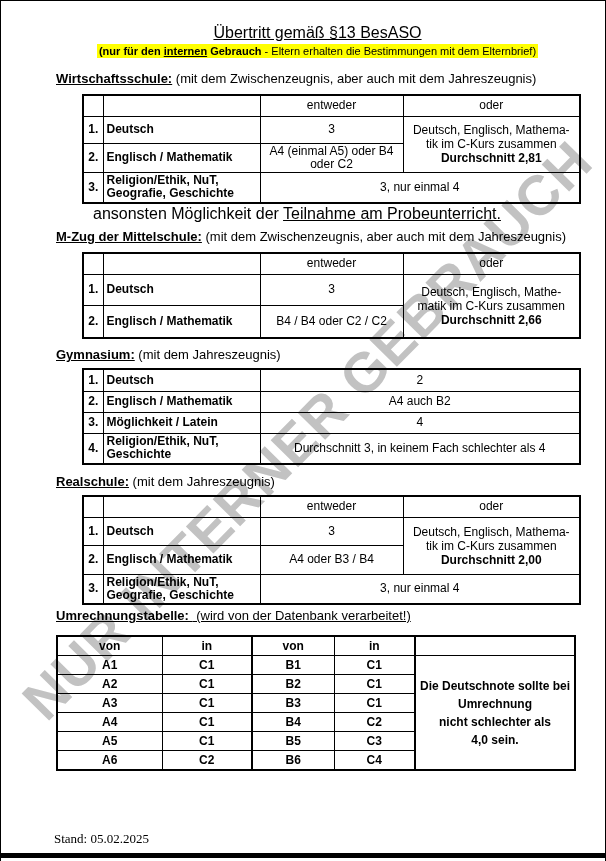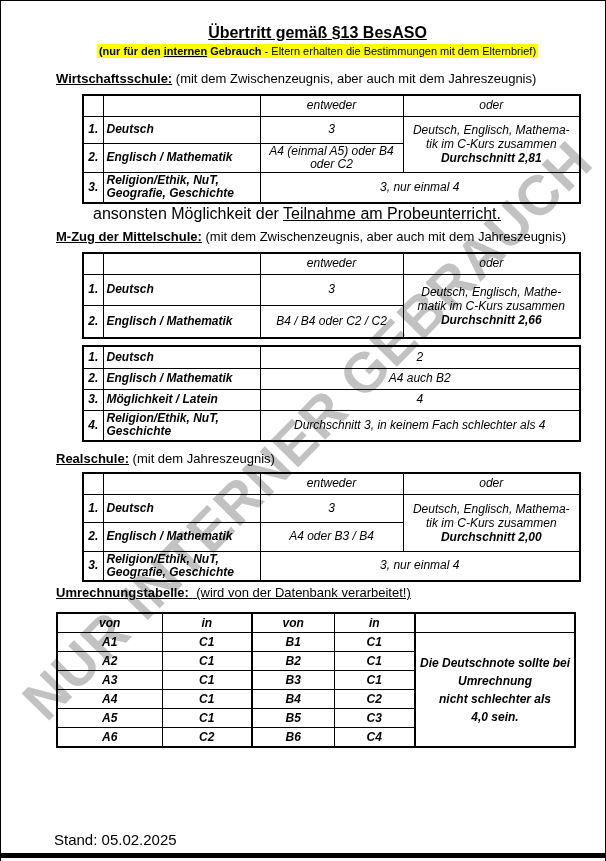--- a/index.html
+++ b/index.html
@@ -11,41 +11,41 @@
   }
   .watermark {
     position:absolute; left:-85px; top:398px; width:780px;
     text-align:center; font-size:56px; font-weight:bold; letter-spacing:1px;
     transform:rotate(-45.5deg); white-space:nowrap; z-index:0; color:#c2c2c2;
   }
   .content { position:relative; z-index:1; padding:0 26px 0 55px; }
   .b { font-weight:bold; }
   .u { text-decoration:underline; }
   .title { margin-top:23px; text-align:center; font-size:16px; line-height:18px;
-           font-weight:bold; text-decoration:underline; }
+           font-weight:normal; text-decoration:underline; }
   .subtitle { margin-top:2px; text-align:center; font-size:11px; line-height:15px; }
   .subtitle .hl { background:#ffff00; padding:1px 2px; }
   .sec-head { font-size:13px; line-height:14px; }
   .note { font-size:16px; line-height:14px; margin-left:37px; margin-top:3px; }
-  table { border-collapse:collapse; table-layout:fixed; font-size:12px;font-style:italic; }
+  table { border-collapse:collapse; table-layout:fixed; font-size:12px; }
   td { border:1px solid #000; padding:0 3px; text-align:center;
        vertical-align:middle; line-height:13px; overflow:hidden; }
   .gtable { border:2px solid #000; }
   td.num { font-weight:bold; padding:0; }
   td.subj { text-align:left; font-weight:bold; }
   .t-main, .t-gym { width:497px; margin-left:26px; }
   .oder-cell div { line-height:14px; }
   .t-conv { width:518px; font-weight:bold; }
   .t-conv td { height:18px; }
   td.sep { border-left:2px solid #000; }
   .conv-note div { line-height:18px; }
   .mt13 { margin-top:13px; } .mt9 { margin-top:9px; } .mt8 { margin-top:8px; }
   .mt6 { margin-top:6px; } .mt5 { margin-top:5px; } .mt4 { margin-top:4px;text-decoration:underline; }
   .mt10 { margin-top:10px; } .mt12 { margin-top:12px; }
-  .footer { position:absolute; left:53px; top:830px; font-size:15px; z-index:1; }
+  .footer { position:absolute; left:53px; top:830px; font-size:13px; z-index:1;font-family:Liberation Serif, serif; }
   .bottom-bar { position:absolute; left:0; right:0; bottom:3px; height:5px; background:#000; z-index:2; }
 </style>
 </head>
 <body>
 
 <div class="page">
 
   <div class="watermark" style="color: rgb(194, 194, 194);">NUR INTERNER GEBRAUCH</div>
 
   <div class="content">
@@ -123,20 +123,21 @@
       </tr>
       <tr style="height:33px">
         <td class="num">2.</td>
         <td class="subj">Englisch / Mathematik</td>
         <td>B4 / B4 oder C2 / C2</td>
       </tr>
     </tbody>
       </table>
 
 
+    <div class="sec-head mt9"><span class="b u">Gymnasium:</span><span> (mit dem Jahreszeugnis)</span></div>
 
     <table class="gtable t-gym mt6">
       <colgroup>
           <col style="width:20px">
           <col style="width:157px">
           <col style="width:320px">
         </colgroup>
       <tbody>
           <tr style="height:22px">
         <td class="num">1.</td>

